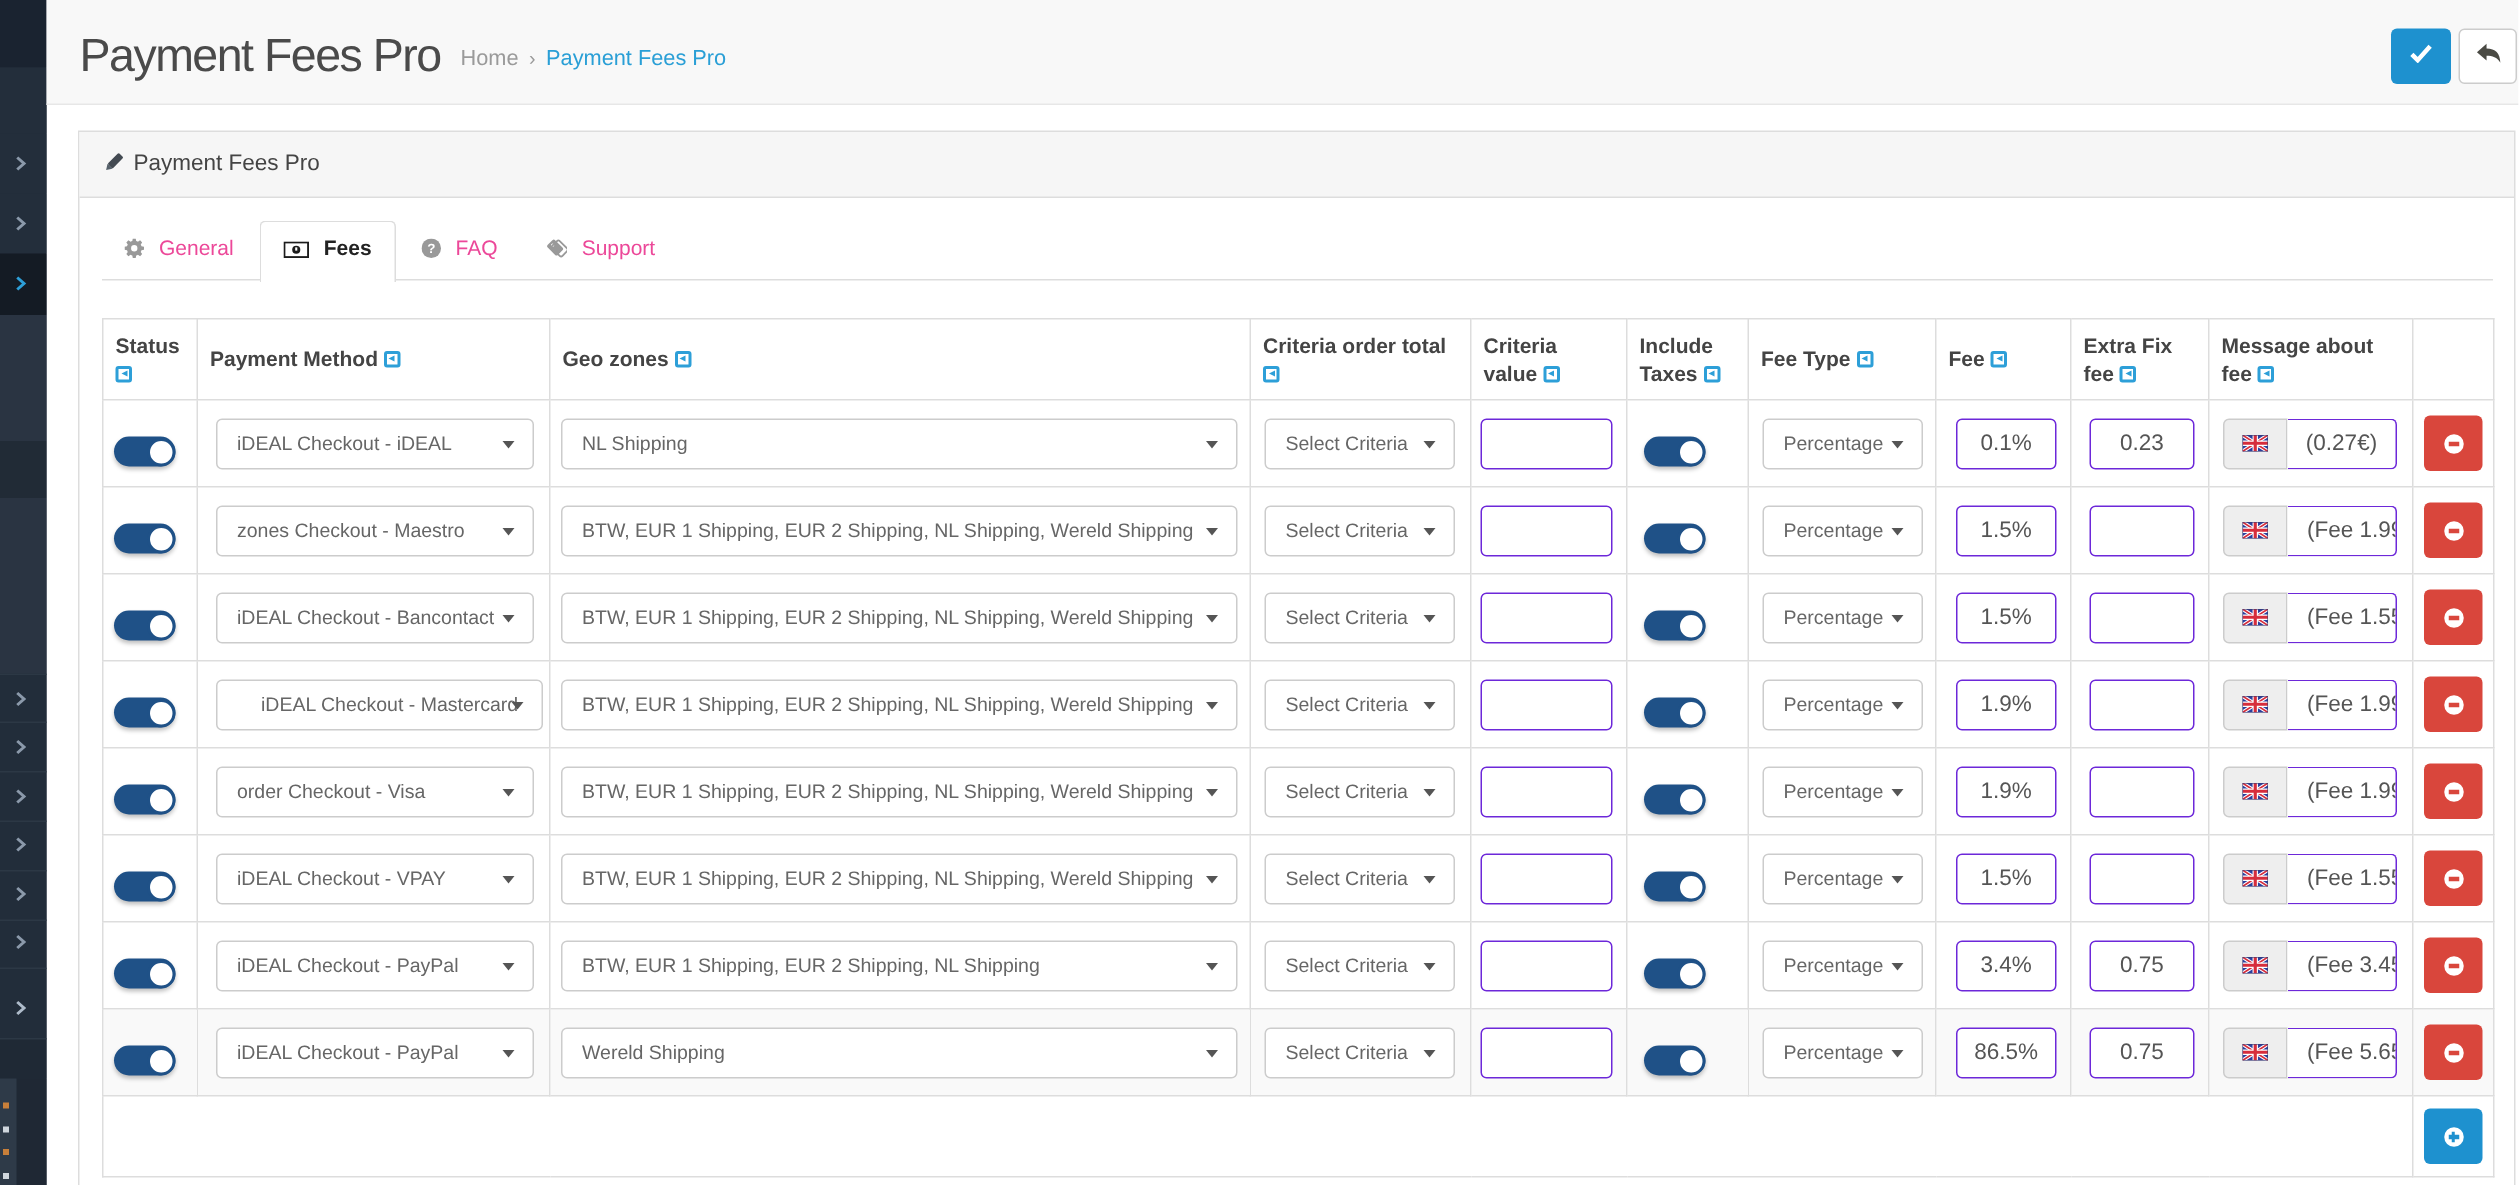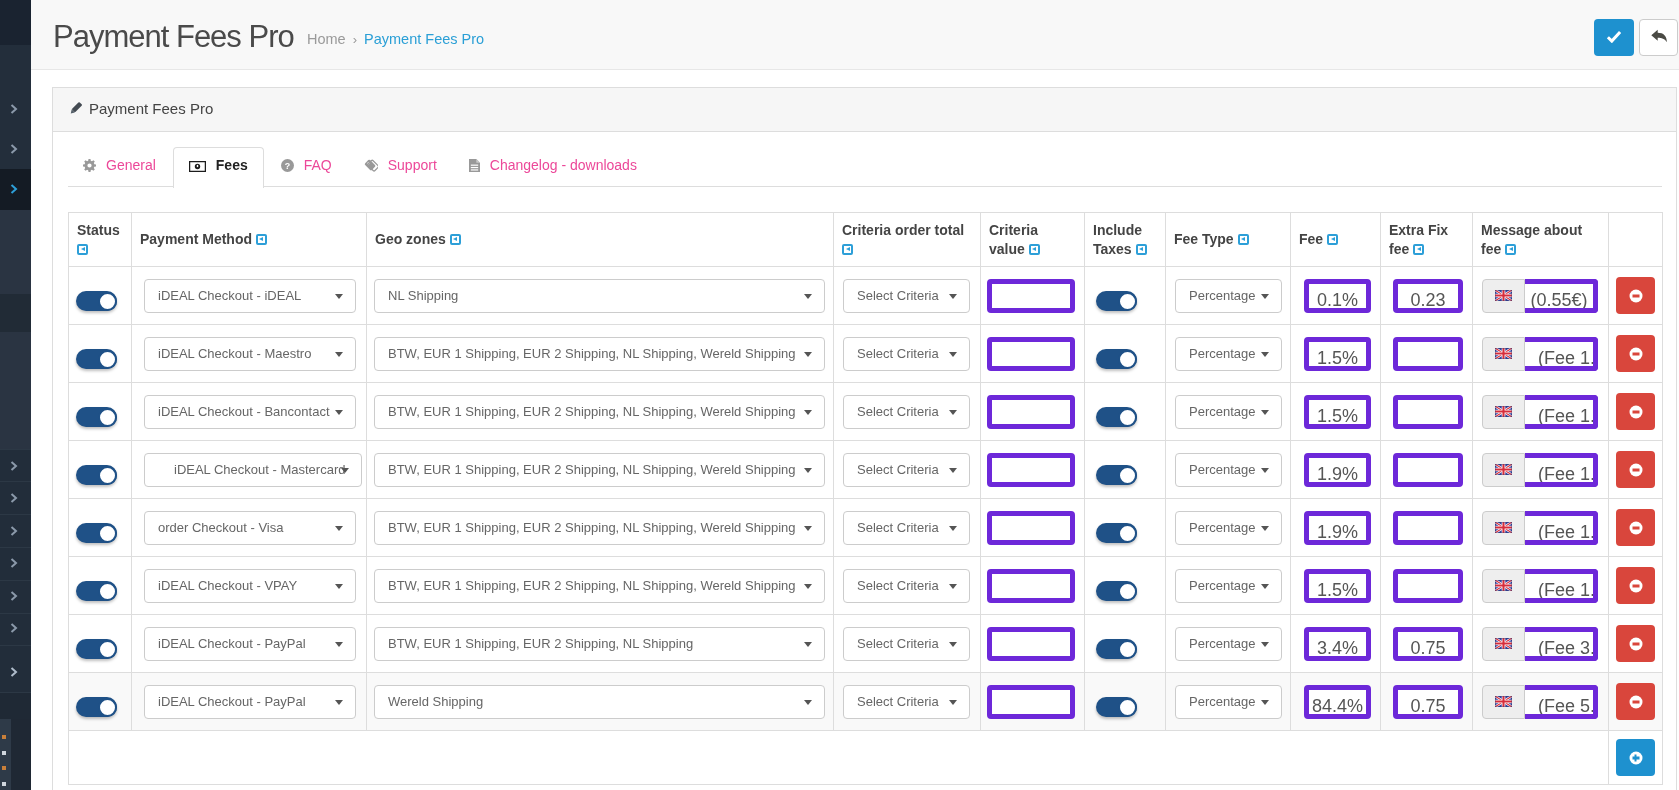--- a/index.html
+++ b/index.html
@@ -61,22 +61,22 @@
   border-right:4px solid #2d9fd8; border-top:2.5px solid transparent;
   border-bottom:2.5px solid transparent; }
 
 
 .sel { position:relative; height:34px; border:1px solid #ccc; border-radius:4px;
   background:#fff; font-size:13px; color:#666; line-height:32px;
   padding-left:13px; white-space:nowrap; overflow:hidden; }
 .sel:after { content:""; position:absolute; right:12px; top:14px;
   border-left:4px solid transparent; border-right:4px solid transparent;
   border-top:5px solid #555; }
-.inp { height:34px; border:5px solid #6d28d9; border-radius:4px; background:#fff;
-  font-size:18px; color:#555; line-height:32px; text-align:center;
+.inp { height:34px; border:1px solid #6d28d9; border-radius:4px; background:#fff;
+  font-size:15px; color:#555; line-height:32px; text-align:center;
   white-space:nowrap; overflow:hidden; }
 .toggle { position:relative; width:41px; height:20px; background:#1f5187;
   border-radius:10px; box-shadow:0 2px 3px rgba(0,0,0,0.25); }
 .toggle .knob { position:absolute; right:0; top:0.5px; width:19px; height:19px;
   background:#fff; border:2px solid #1f5187; border-radius:50%; }
 .igroup { display:flex; }
 .igroup .addon { width:43px; height:34px; background:#eee; border:1px solid #ccc;
   border-radius:4px 0 0 4px; display:flex; align-items:center; justify-content:center; }
 .igroup .inp { border-radius:0 4px 4px 0; border-left:none; flex:1; }
 .btn-del { width:39px; height:37px; background:#d9463c; border-radius:4px;
@@ -215,27 +215,20 @@
             <circle cx="8" cy="8" r="8" fill="#999"></circle>
             <text x="8" y="12" font-size="11" font-weight="bold" text-anchor="middle" fill="#fff" font-family="Liberation Sans">?</text>
           </svg></span>FAQ</div>
     <div class="tab"><span class="ic"><svg width="14" height="13" viewBox="0 0 16 15">
             <g transform="rotate(45 8 8)">
               <rect x="1" y="4" width="11" height="8" rx="1.5" fill="#999"></rect>
               <circle cx="3.8" cy="8" r="1.2" fill="#fff"></circle>
               <rect x="4" y="2" width="11" height="8" rx="1.5" fill="none" stroke="#999" stroke-width="1.4"></rect>
             </g>
           </svg></span>Support</div>
-    <div class="tab"><span class="ic"><svg width="11" height="13" viewBox="0 0 12 14">
-            <path d="M0 0 H8 L12 4 V14 H0 Z" fill="#999"></path>
-            <path d="M8 0 L8 4 L12 4" fill="#c8c8c8"></path>
-            <rect x="2" y="6" width="8" height="1.3" fill="#fff"></rect>
-            <rect x="2" y="8.6" width="8" height="1.3" fill="#fff"></rect>
-            <rect x="2" y="11.2" width="8" height="1.3" fill="#fff"></rect>
-          </svg></span>Changelog - downloads</div>
   </div>
 
   <table id="tbl">
     <colgroup>
       <col style="width:63px">
         <col style="width:235px">
         <col style="width:467px">
       <col style="width:147px">
         <col style="width:104px">
         <col style="width:81px">
@@ -296,37 +289,37 @@
               <div class="addon">
                 <svg width="17" height="11" viewBox="0 0 34 22">
                   <rect width="34" height="22" fill="#2b3f9e"></rect>
                   <path d="M0 0 L34 22 M34 0 L0 22" stroke="#fff" stroke-width="5"></path>
                   <path d="M0 0 L34 22 M34 0 L0 22" stroke="#d62d3c" stroke-width="2.2"></path>
                   <path d="M17 0 V22 M0 11 H34" stroke="#fff" stroke-width="7.2"></path>
                   <path d="M17 0 V22 M0 11 H34" stroke="#d62d3c" stroke-width="4.2"></path>
                   <rect width="34" height="22" fill="none" stroke="#3a3a6e" stroke-width="1.5"></rect>
                 </svg>
               </div>
-              <div class="inp" style="">(0.55€)</div>
+              <div class="inp" style="">(0.27€)</div>
             </div>
           </td>
           <td>
             <div class="btn-del" style="margin-left:7px;">
               <span class="circbar"></span>
             </div>
           </td>
         </tr>
         <tr class="row">
           <td>
             <div class="toggle" style="margin:11px 0 0 7px">
               <div class="knob"></div>
             </div>
           </td>
           <td>
-            <div class="sel" style="margin-left:12px;margin-right:10px;">iDEAL Checkout - Maestro</div>
+            <div class="sel" style="margin-left:12px;margin-right:10px;">zones Checkout - Maestro</div>
           </td>
           <td>
             <div class="sel" style="margin-left:7px;margin-right:8px;">BTW, EUR 1 Shipping, EUR 2 Shipping, NL Shipping, Wereld Shipping</div>
           </td>
           <td>
             <div class="sel" style="margin-left:9px;margin-right:10px;">Select Criteria</div>
           </td>
           <td>
             <div class="inp" style="margin-left:6px;margin-right:9px;"></div>
           </td>
@@ -650,21 +643,21 @@
           </td>
           <td>
             <div class="toggle" style="margin:11px 0 0 11px">
               <div class="knob"></div>
             </div>
           </td>
           <td>
             <div class="sel" style="margin-left:9px;margin-right:8px;">Percentage</div>
           </td>
           <td>
-            <div class="inp" style="margin-left:13px;margin-right:9px;">84.4%</div>
+            <div class="inp" style="margin-left:13px;margin-right:9px;">86.5%</div>
           </td>
           <td>
             <div class="inp" style="margin-left:12px;margin-right:9px;">0.75</div>
           </td>
           <td>
             <div class="igroup" style="margin-left:9px;margin-right:10px;">
               <div class="addon">
                 <svg width="17" height="11" viewBox="0 0 34 22">
                   <rect width="34" height="22" fill="#2b3f9e"></rect>
                   <path d="M0 0 L34 22 M34 0 L0 22" stroke="#fff" stroke-width="5"></path>

